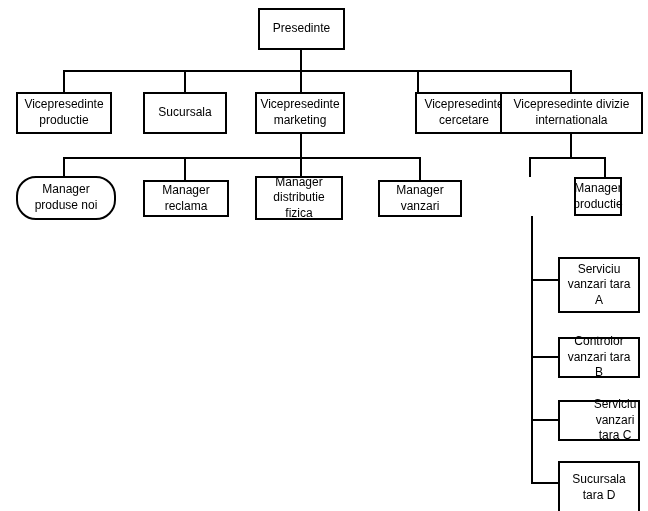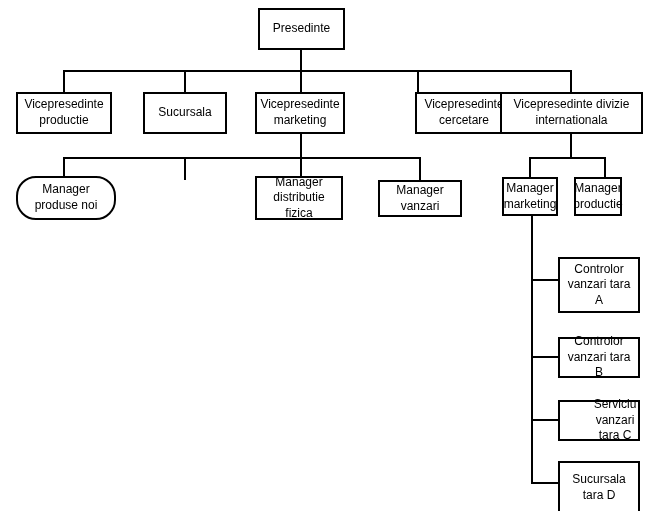--- a/index.html
+++ b/index.html
@@ -108,34 +108,34 @@
     </div>
   <div class="node" id="n4">
       <span>Vicepresedinte cercetare</span>
     </div>
   <div class="node" id="n5">
       <span>Vicepresedinte divizie internationala</span>
     </div>
   <div class="node" id="n6">
       <span>Manager produse noi</span>
     </div>
+  <div class="node" id="n7">
+      <span>Manager reclama</span>
+    </div>
   <div class="node" id="n8">
       <span>Manager distributie fizica</span>
     </div>
   <div class="node" id="n9">
       <span>Manager vanzari</span>
     </div>
-  <div class="node" id="n10">
-      <span>Manager marketing</span>
-    </div>
   <div class="node" id="n11">
       <span>Manager productie</span>
     </div>
   <div class="node" id="n12">
-      <span>Controlor vanzari tara A</span>
+      <span>Serviciu vanzari tara A</span>
     </div>
   <div class="node" id="n13">
       <span>Controlor vanzari tara B</span>
     </div>
   <div class="node" id="n14">
       <span>Serviciu vanzari tara C</span>
     </div>
   <div class="node" id="n15">
       <span>Sucursala tara D</span>
     </div>

